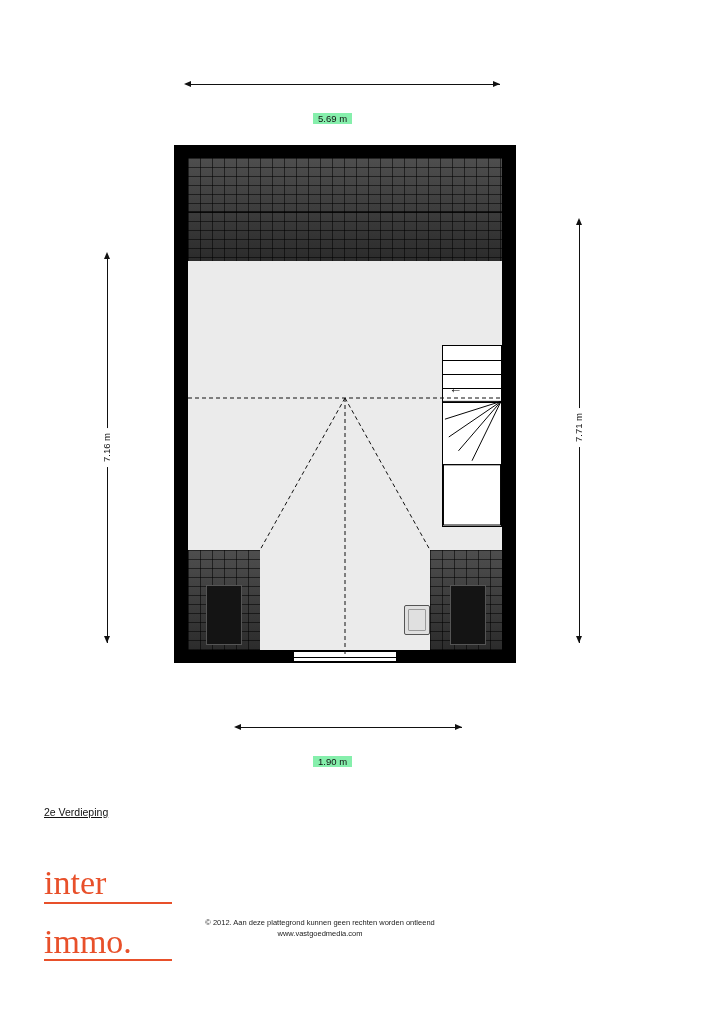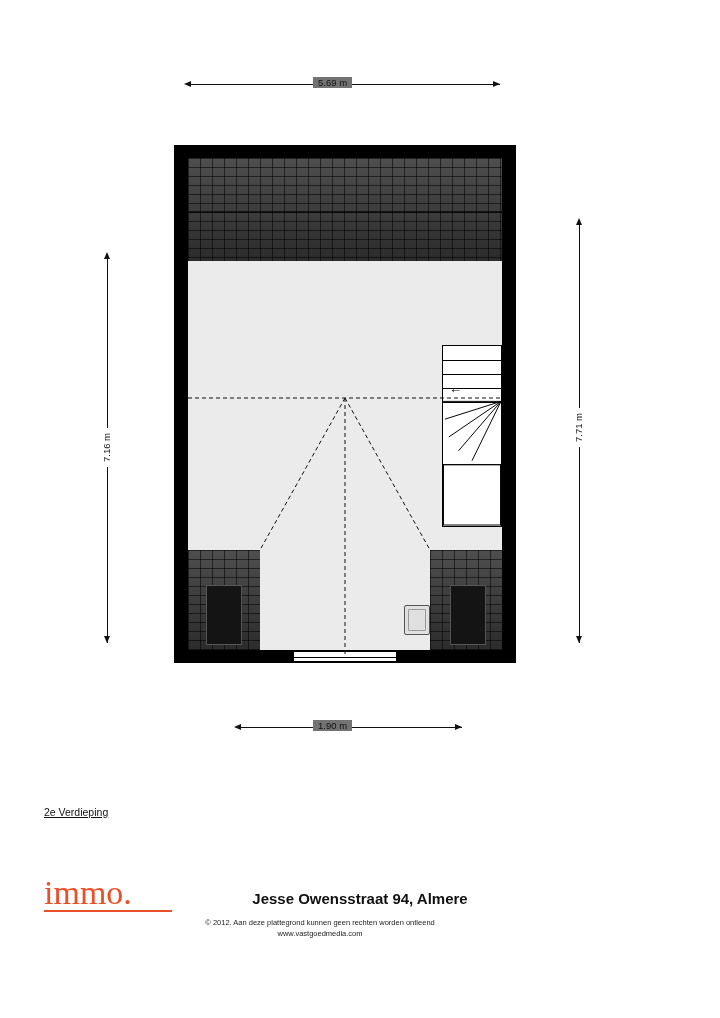--- a/index.html
+++ b/index.html
@@ -201,25 +201,26 @@
     border-right: 3.5px solid transparent;
     border-bottom: 7px solid #111;
   }
   .arrow.down {
     border-left: 3.5px solid transparent;
     border-right: 3.5px solid transparent;
     border-top: 7px solid #111;
   }
   .dim-label {
     position: absolute;
-    background: #737373;
+    background: #86efac;
     padding: 0 5px;
     font-size: 9.5px;
     color: #111;
     white-space: nowrap;
+    margin-top: 36px;
   }
   .dim-label-v {
     position: absolute;
     background: #fff;
     padding: 5px 0;
     font-size: 9.5px;
     color: #111;
     white-space: nowrap;
     writing-mode: vertical-rl;
     transform: rotate(180deg);
@@ -254,21 +255,21 @@
     font-weight: 400;
   }
   .logo .line1 {
     display: block;
     border-bottom: 2px solid #e8502a;
     padding-bottom: 2px;
     width: 128px;
   }
   .logo .line2 {
     display: block;
-    padding-top: 10px;
+    padding-top: 21px;
     border-bottom: 2px solid #e8502a;
     width: 128px;
   }
   .addr {
     position: absolute;
     left: 0;
     top: 30px;
     width: 720px;
     text-align: center;
     font-size: 15px;
@@ -363,23 +364,23 @@
     <div class="dim-label-v" style="left:573px; top:408px;">7.71 m</div>
   </div>
 
 </div>
 
 <div class="floor-caption">2e Verdieping</div>
 
 <div class="footer">
 
   <div class="logo">
+    <span class="line1">inter</span>
     <span class="line2">immo.</span>
   </div>
 
-  <div class="addr">Jesse Owensstraat 94, Almere</div>
 
   <div class="copy">
     <span>© 2012. Aan deze plattegrond kunnen geen rechten worden ontleend</span><br>
     <span>www.vastgoedmedia.com</span>
   </div>
 
 </div>
 
 </body></html>

